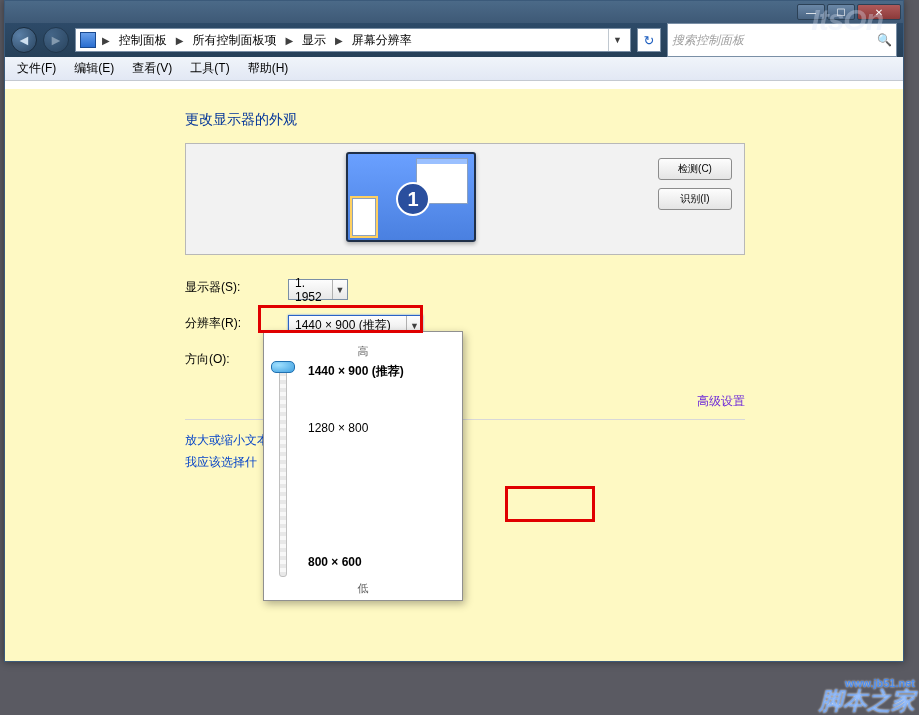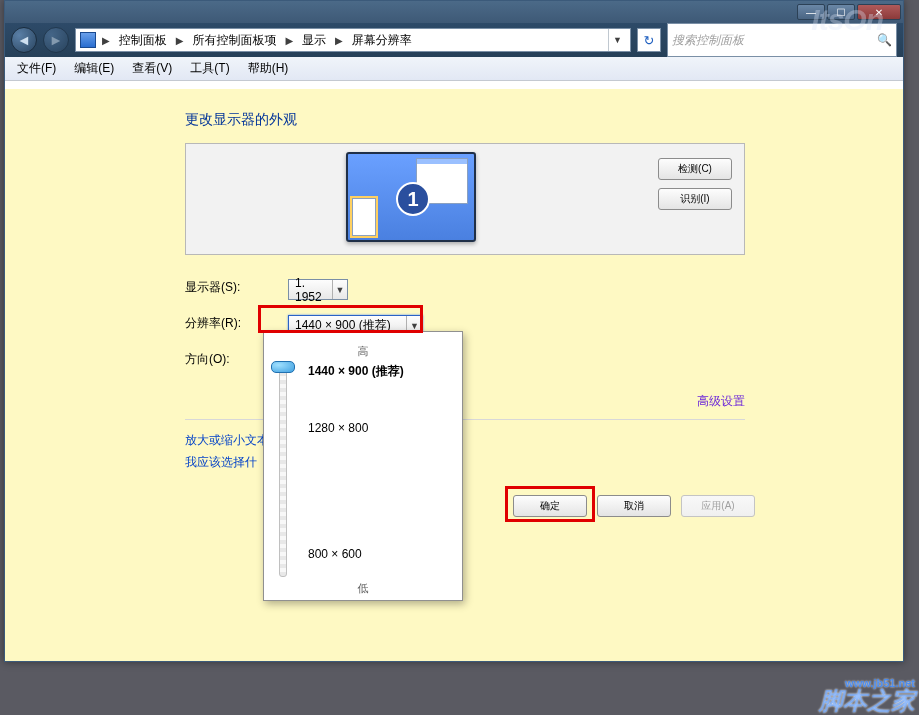--- a/index.html
+++ b/index.html
@@ -276,21 +276,21 @@
     border-radius: 5px;
   }
   .labels-col { flex: 1; position: relative; }
   .res-opt {
     position: absolute;
     font-size: 12px;
     white-space: nowrap;
   }
   .res-opt.rec { font-weight: bold; top: 0; }
   .res-opt.mid { top: 58px; }
-  .res-opt.low { top: 184px; }
+  .res-opt.low { top: 192px; font-weight: bold; }
   
   .watermark {
     position: absolute;
     right: 4px; bottom: 2px;
     font-size: 24px; font-style: italic; font-weight: bold;
     color: rgba(30,120,255,.45);
     text-shadow: 0 0 2px #fff;
     z-index: 100;
     pointer-events: none;
     text-align: right;
@@ -407,25 +407,20 @@
 
   <span class="adv-link">高级设置</span>
 
   <div class="hr-line"></div>
 
   <div class="text-links">
     <a>放大或缩小文本</a>
     <a>我应该选择什</a>
   </div>
 
-  <div class="bottom-btns">
-    <button class="win7-btn">确定</button>
-    <button class="win7-btn">取消</button>
-    <button class="win7-btn disabled">应用(A)</button>
-  </div>
 
   <div class="dropdown-popup">
     <div class="slider-label-top">高</div>
     <div class="slider-wrap">
       <div class="track-col">
         <div class="track-bg"></div>
         <div class="thumb"></div>
       </div>
       <div class="labels-col">
         <div class="res-opt rec">1440 × 900 (推荐)</div>

